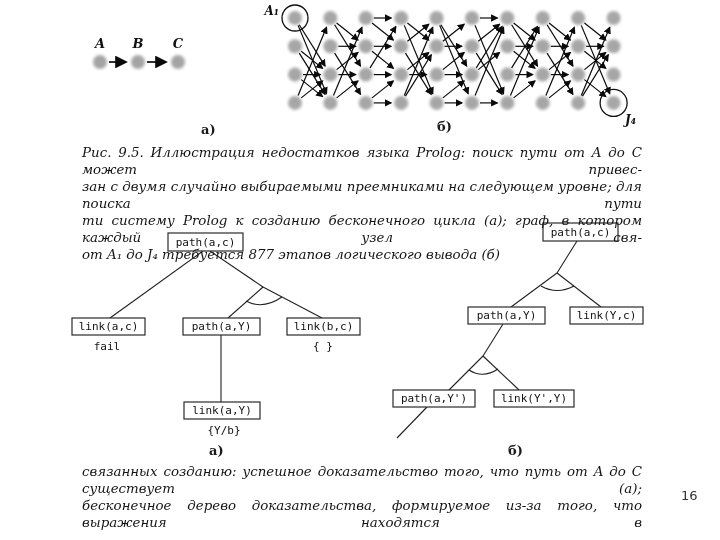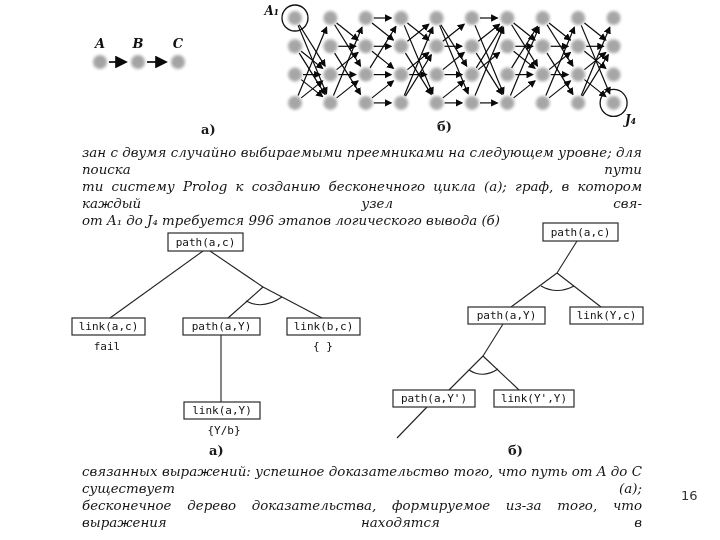--- a/index.html
+++ b/index.html
@@ -225,25 +225,26 @@
       </g>
     </g>
   </svg>
 
   <div class="panel-label" style="left:201px;top:122px;">а)</div>
   <div class="panel-label" style="left:437px;top:119px;">б)</div>
   <div class="panel-label" style="left:209px;top:443px;">а)</div>
   <div class="panel-label" style="left:508px;top:443px;">б)</div>
 
   <div class="cap" style="top:144px;">
+    <div class="jline">Рис. 9.5. Иллюстрация недостатков языка Prolog: поиск пути от A до C может привес-</div>
     <div class="jline">зан с двумя случайно выбираемыми преемниками на следующем уровне; для поиска пути</div>
     <div class="jline">ти систему Prolog к созданию бесконечного цикла (а); граф, в котором каждый узел свя-</div>
-    <div class="lline">от A₁ до J₄ требуется 996 этапов логического вывода (б)</div>
+    <div class="lline">от A₁ до J₄ требуется 877 этапов логического вывода (б)</div>
   </div>
 
   <div class="cap" style="top:463px;">
-    <div class="jline">связанных выражений: успешное доказательство того, что путь от A до C существует (а);</div>
+    <div class="jline">связанных созданию: успешное доказательство того, что путь от A до C существует (а);</div>
     <div class="jline">бесконечное дерево доказательства, формируемое из-за того, что выражения находятся в</div>
 
   </div>
 
   <div class="page-number">16</div>
 </div>
 
 </body></html>

